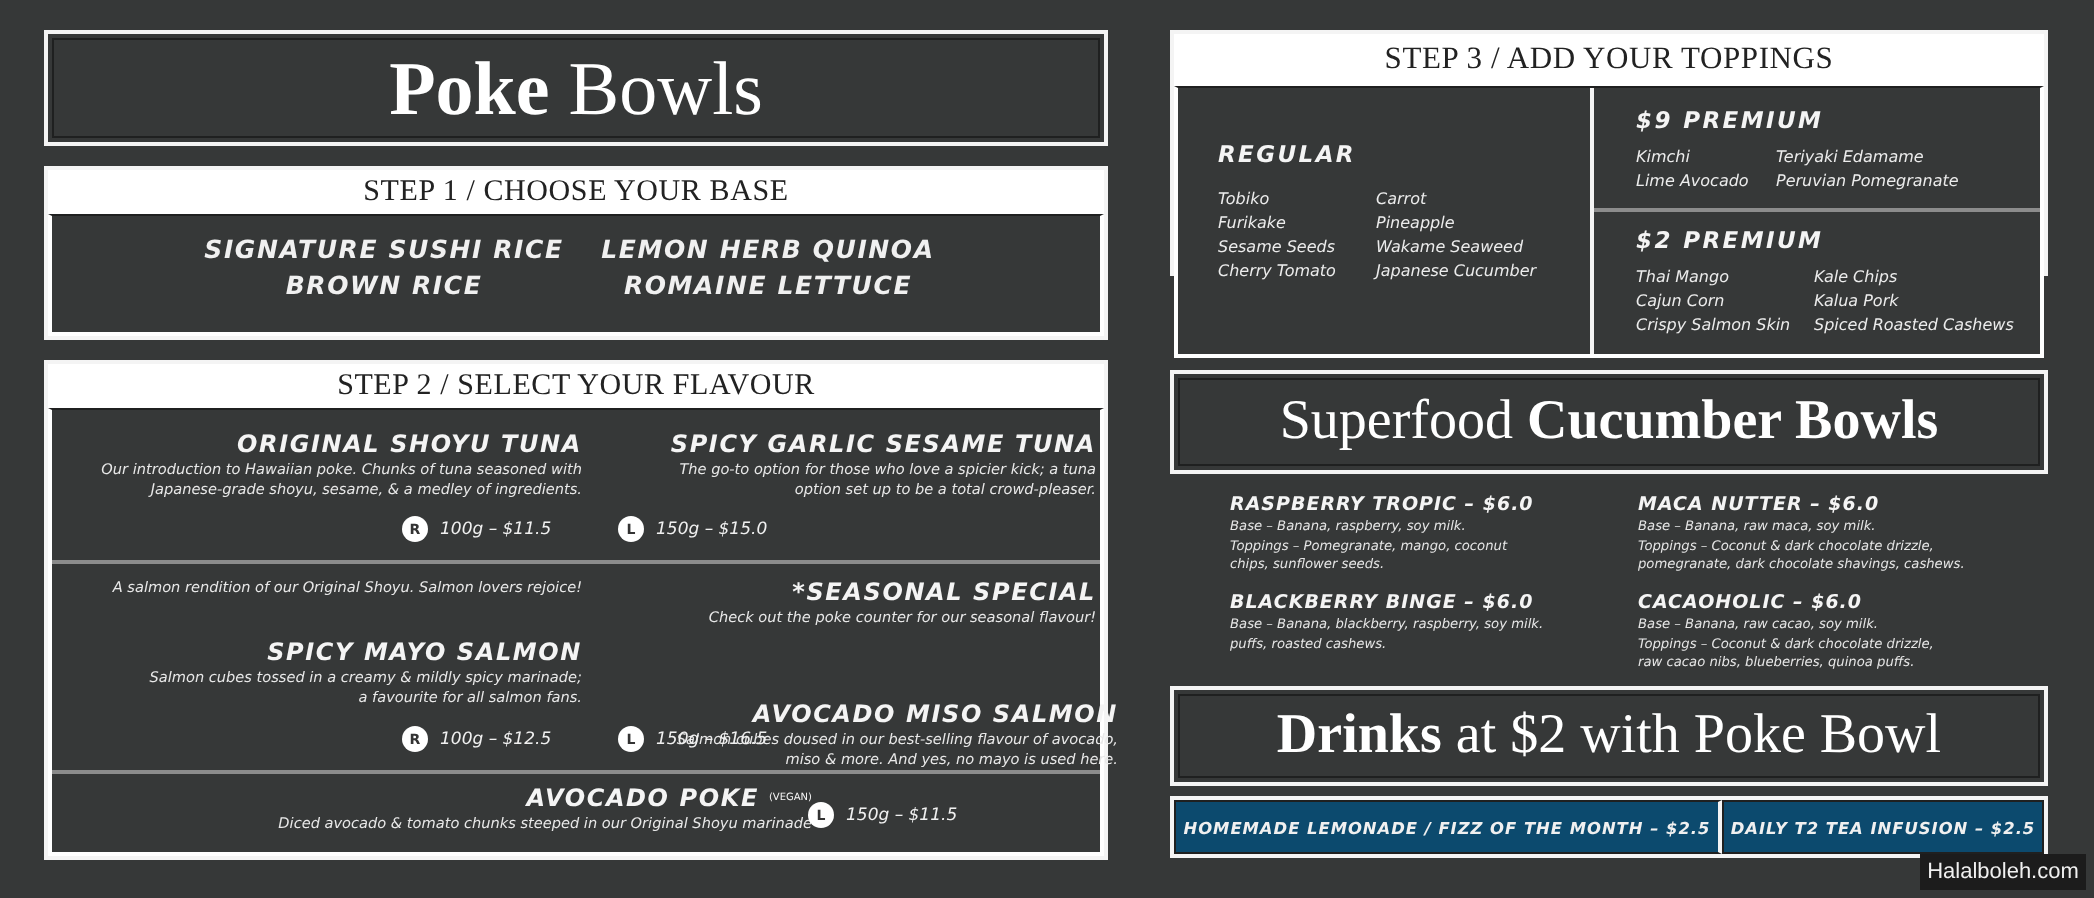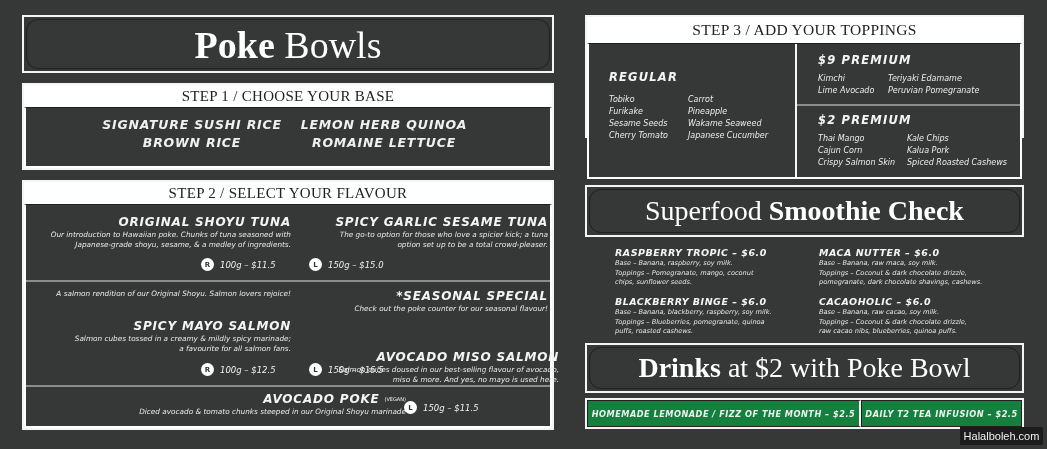--- a/index.html
+++ b/index.html
@@ -15,21 +15,21 @@
     border: 2px solid #f4f4f4;
     padding: 2px;
   }
   .dbl > .inner {
     width: 100%; height: 100%;
     border: 1px solid #1f2020;
     background: #363838;
     position: relative;
   }
   .serif { font-family: "Liberation Serif", "DejaVu Serif", serif; }
-  .center { text-align: center; border-radius: 12px; }
+  .center { text-align: center; }
 
   
   #title { left: 22px; top: 15px; width: 532px; height: 58px; }
   #title .t { font-size: 38px; line-height: 50px; color: #fff; }
   #title b { font-weight: bold; }
 
   
   .step-wrap { border: 2px solid #f4f4f4; background: #fff; }
   .step-head {
     background: #fff; color: #222;
@@ -97,21 +97,21 @@
   
   #smoothie { left: 585px; top: 185px; width: 439px; height: 52px; }
   #smoothie .t { font-size: 28px; line-height: 42px; color: #fff; }
   .smoothie-item { position: absolute; width: 200px; }
   .sm-name { font-style: italic; font-weight: bold; font-size: 9.5px; letter-spacing: 0.5px; color: #f4f4f4; line-height: 13px; }
   .sm-desc { font-style: italic; font-size: 6.6px; line-height: 9.5px; color: #e6e6e6; }
 
   
   #drinks { left: 585px; top: 343px; width: 439px; height: 50px; }
   #drinks .t { font-size: 28px; line-height: 40px; color: #fff; }
-  #drinks-row { left: 585px; top: 398px; width: 439px; height: 31px; border: 2px solid #f4f4f4; display: flex; background: #15803d; }
+  #drinks-row { left: 585px; top: 398px; width: 439px; height: 31px; border: 2px solid #f4f4f4; display: flex; background: #0c4a6e; }
   .drink-cell {
     display: flex; align-items: center; justify-content: center;
     font-style: italic; font-weight: bold; font-size: 8.2px; letter-spacing: 0.5px; color: #f0f0f0;
     border: 1px solid #1f2020;
   }
   .drink-cell.first { width: 274px; border-right: 2px solid #f4f4f4; }
   .drink-cell.second { flex: 1; }
 
   #watermark {
     left: 960px; top: 427px; width: 83px; height: 18px;
@@ -236,40 +236,39 @@
         <span>Kalua Pork</span>
         <span>Crispy Salmon Skin</span>
         <span>Spiced Roasted Cashews</span>
       </div>
     </div>
   </div>
 </div>
 
 <div id="smoothie" class="abs dbl">
   <div class="inner center">
-    <div class="t serif"><span>Superfood </span><b>Smoothie Check</b></div>
+    <div class="t serif"><span>Superfood </span><b>Cucumber Bowls</b></div>
   </div>
 </div>
 
 <div class="abs smoothie-item" style="left:615px; top:246px;">
   <div class="sm-name">RASPBERRY TROPIC – $6.0</div>
   <div class="sm-desc">Base – Banana, raspberry, soy milk.</div>
   <div class="sm-desc">Toppings – Pomegranate, mango, coconut</div>
   <div class="sm-desc">chips, sunflower seeds.</div>
 </div>
 <div class="abs smoothie-item" style="left:819px; top:246px;">
   <div class="sm-name">MACA NUTTER – $6.0</div>
   <div class="sm-desc">Base – Banana, raw maca, soy milk.</div>
   <div class="sm-desc">Toppings – Coconut &amp; dark chocolate drizzle,</div>
   <div class="sm-desc">pomegranate, dark chocolate shavings, cashews.</div>
 </div>
 <div class="abs smoothie-item" style="left:615px; top:295px;">
   <div class="sm-name">BLACKBERRY BINGE – $6.0</div>
   <div class="sm-desc">Base – Banana, blackberry, raspberry, soy milk.</div>
-  <div class="sm-desc">Toppings – Blueberries, pomegranate, quinoa</div>
   <div class="sm-desc">puffs, roasted cashews.</div>
 </div>
 <div class="abs smoothie-item" style="left:819px; top:295px;">
   <div class="sm-name">CACAOHOLIC – $6.0</div>
   <div class="sm-desc">Base – Banana, raw cacao, soy milk.</div>
   <div class="sm-desc">Toppings – Coconut &amp; dark chocolate drizzle,</div>
   <div class="sm-desc">raw cacao nibs, blueberries, quinoa puffs.</div>
 </div>
 
 <div id="drinks" class="abs dbl">

